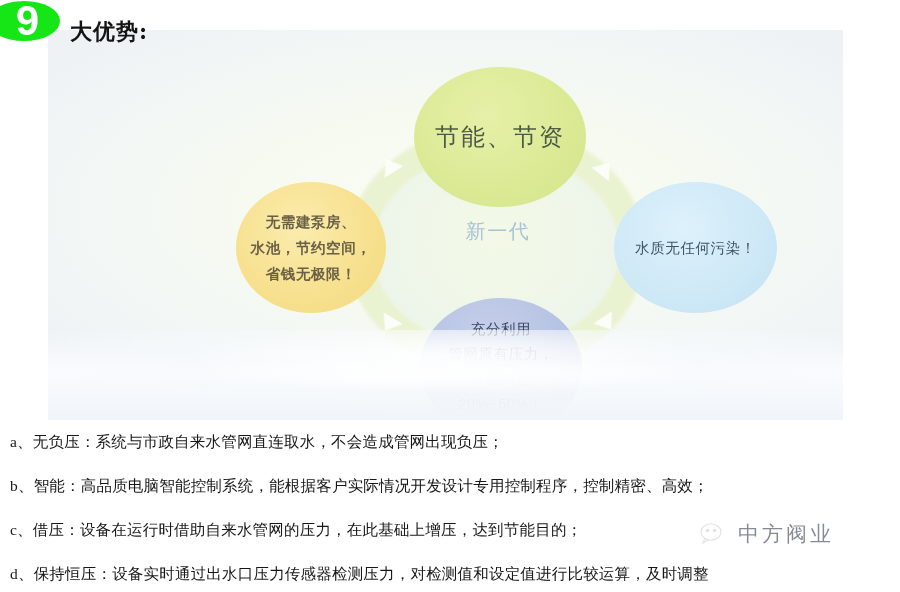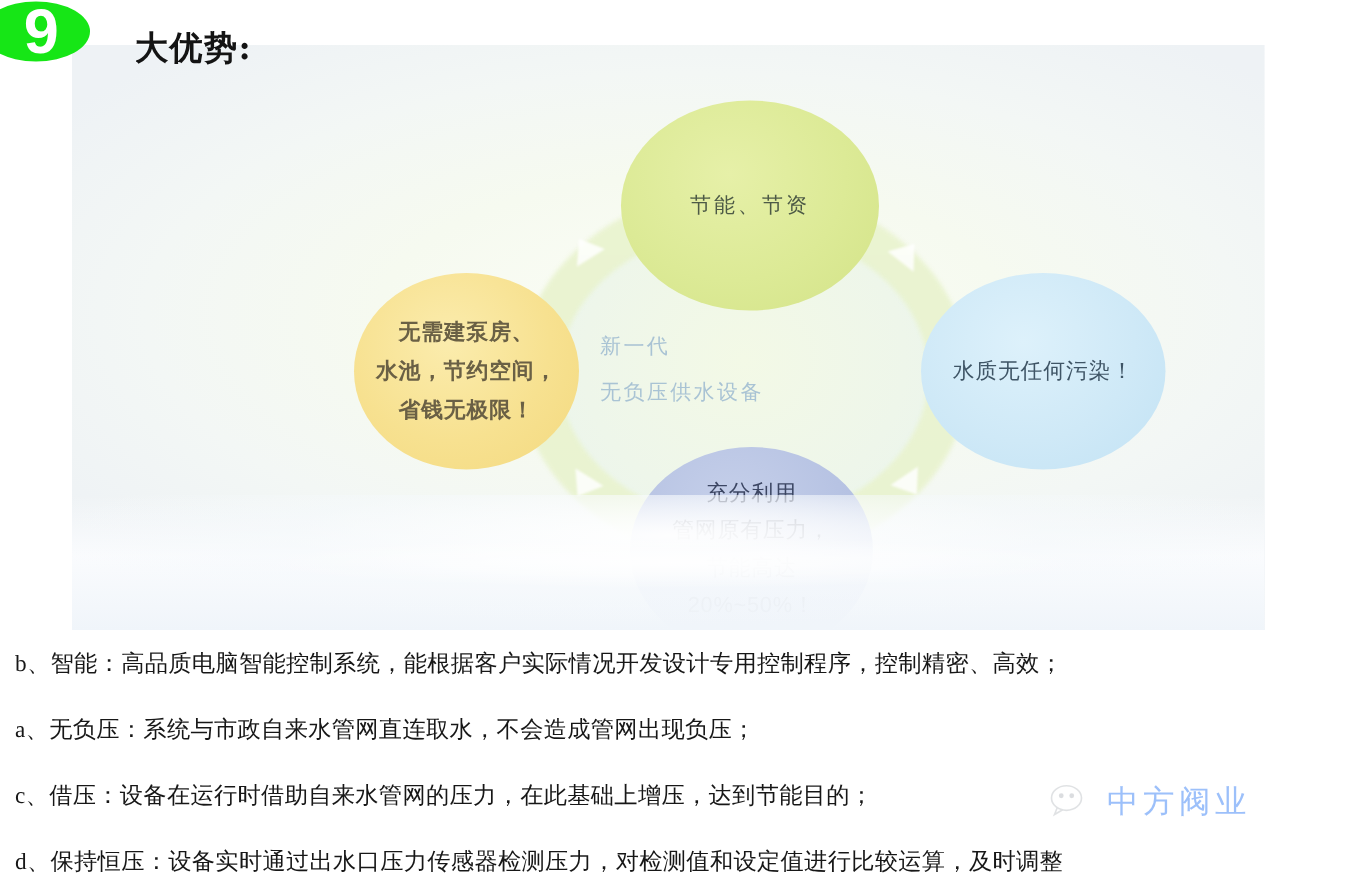--- a/index.html
+++ b/index.html
@@ -51,21 +51,20 @@
   .heading-text {
     position: absolute;
     left: 70px;
     top: 17px;
     font-family: "DejaVu Serif", "Liberation Serif", serif;
     font-weight: bold;
     font-size: 22px;
     letter-spacing: 1px;
     color: #141414;
     white-space: nowrap;
-    margin-left: 20px;
   }
 
   
   .panel {
     position: absolute;
     left: 48px;
     top: 30px;
     width: 795px;
     height: 390px;
     background:
@@ -170,21 +169,21 @@
     box-sizing: border-box;
   }
   .bubble .ln { display: block; white-space: nowrap; }
 
   .bubble-top {
     left: 366px;
     top: 37px;
     width: 172px;
     height: 140px;
     background: radial-gradient(ellipse at 42% 35%, #e6f0a8 0%, #dcea96 55%, #d3e388 100%);
-    font-size: 14px;
+    font-size: 24px;
     line-height: 36px;
     letter-spacing: 2px;
     color: #4d5a46;
   }
   .bubble-left {
     left: 188px;
     top: 152px;
     width: 150px;
     height: 131px;
     background: radial-gradient(ellipse at 42% 35%, #fbecad 0%, #f7e190 55%, #f3d97f 100%);
@@ -211,23 +210,23 @@
   .bubble-bottom .pct {
     font-family: "Liberation Sans", "DejaVu Sans", sans-serif;
     letter-spacing: 0.5px;
   }
 
   .center-label {
     position: absolute;
     left: 352px;
     top: 186px;
     width: 196px;
-    text-align: left;
+    text-align: center;
     font-family: "DejaVu Sans", "Liberation Sans", sans-serif;
-    font-size: 14px;
+    font-size: 20px;
     line-height: 31px;
     letter-spacing: 1.6px;
     color: #a9c3d4;
     z-index: 5;
   }
   .center-label .ln { display: block; white-space: nowrap; }
 
   
   .bullets {
     position: absolute;
@@ -263,21 +262,21 @@
   .wm-logo {
     width: 30px;
     height: 24px;
     position: relative;
   }
   .wm-logo svg { display: block; }
   .wm-text {
     font-family: Liberation Serif, serif;
     font-size: 21px;
     letter-spacing: 3px;
-    color: #3b82f6;
+    color: #0f172a;
     white-space: nowrap;
   }
 </style>
 </head>
 <body>
 
 <div class="heading">
   <div class="badge-nine">
     <span>9</span>
   </div>
@@ -289,21 +288,20 @@
   <div class="ring-inner-glow"></div>
   <div class="ring"></div>
 
   <div class="arrow arrow-tl"></div>
   <div class="arrow arrow-tr"></div>
   <div class="arrow arrow-br"></div>
   <div class="arrow arrow-bl"></div>
 
   <div class="center-label">
     <span class="ln">新一代</span>
-    <span class="ln">无负压供水设备</span>
   </div>
 
   <div class="bubble bubble-top">
     <span class="ln">节能、节资</span>
   </div>
 
   <div class="bubble bubble-left">
     <span class="ln">无需建泵房、</span>
     <span class="ln">水池，节约空间，</span>
     <span class="ln">省钱无极限！</span>
@@ -318,24 +316,24 @@
     <span class="ln">管网原有压力，</span>
     <span class="ln">节能高达</span>
     <span class="ln pct">20%~50%！</span>
   </div>
 
   <div class="panel-sheen"></div>
 </div>
 
 <div class="bullets">
   <div class="bullet-row">
+    <span class="mark">a、</span><span>无负压：系统与市政自来水管网直连取水，不会造成管网出现负压；</span>
+  </div>
+  <div class="bullet-row">
     <span class="mark">b、</span><span>智能：高品质电脑智能控制系统，能根据客户实际情况开发设计专用控制程序，控制精密、高效；</span>
-  </div>
-  <div class="bullet-row">
-    <span class="mark">a、</span><span>无负压：系统与市政自来水管网直连取水，不会造成管网出现负压；</span>
   </div>
   <div class="bullet-row">
     <span class="mark">c、</span><span>借压：设备在运行时借助自来水管网的压力，在此基础上增压，达到节能目的；</span>
   </div>
   <div class="bullet-row">
     <span class="mark">d、</span><span>保持恒压：设备实时通过出水口压力传感器检测压力，对检测值和设定值进行比较运算，及时调整</span>
   </div>
 </div>
 
 <div class="watermark">

